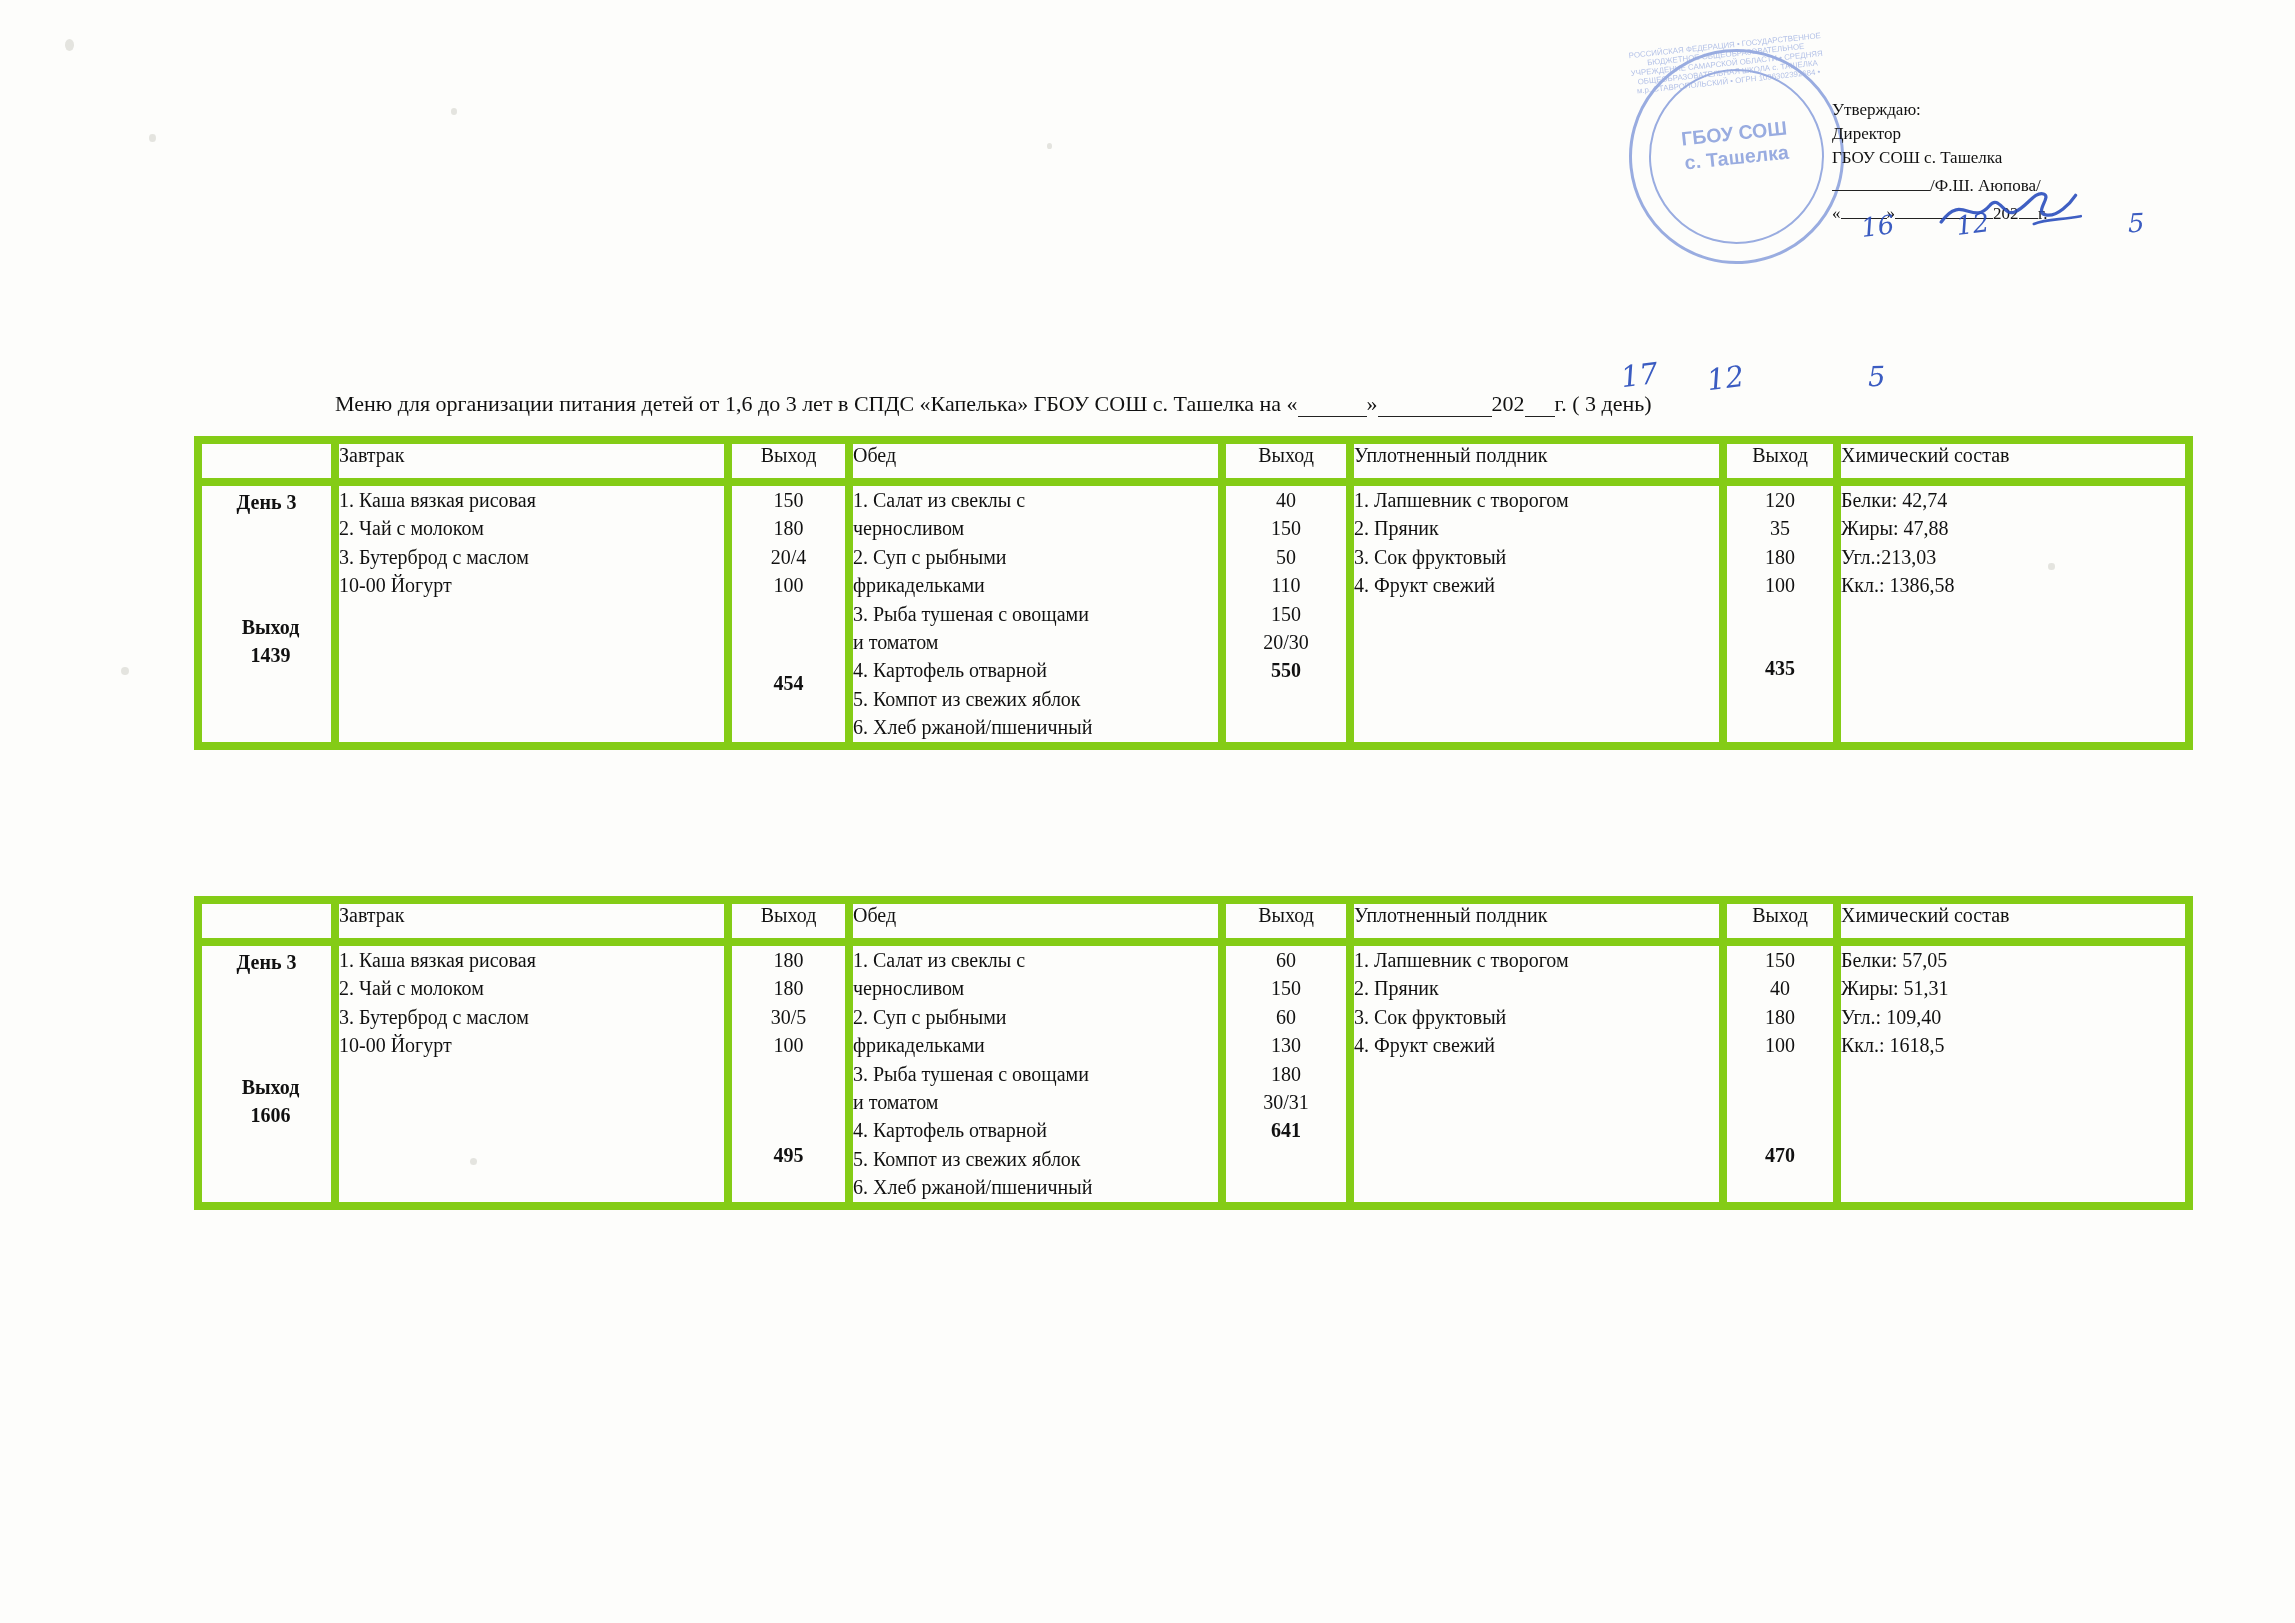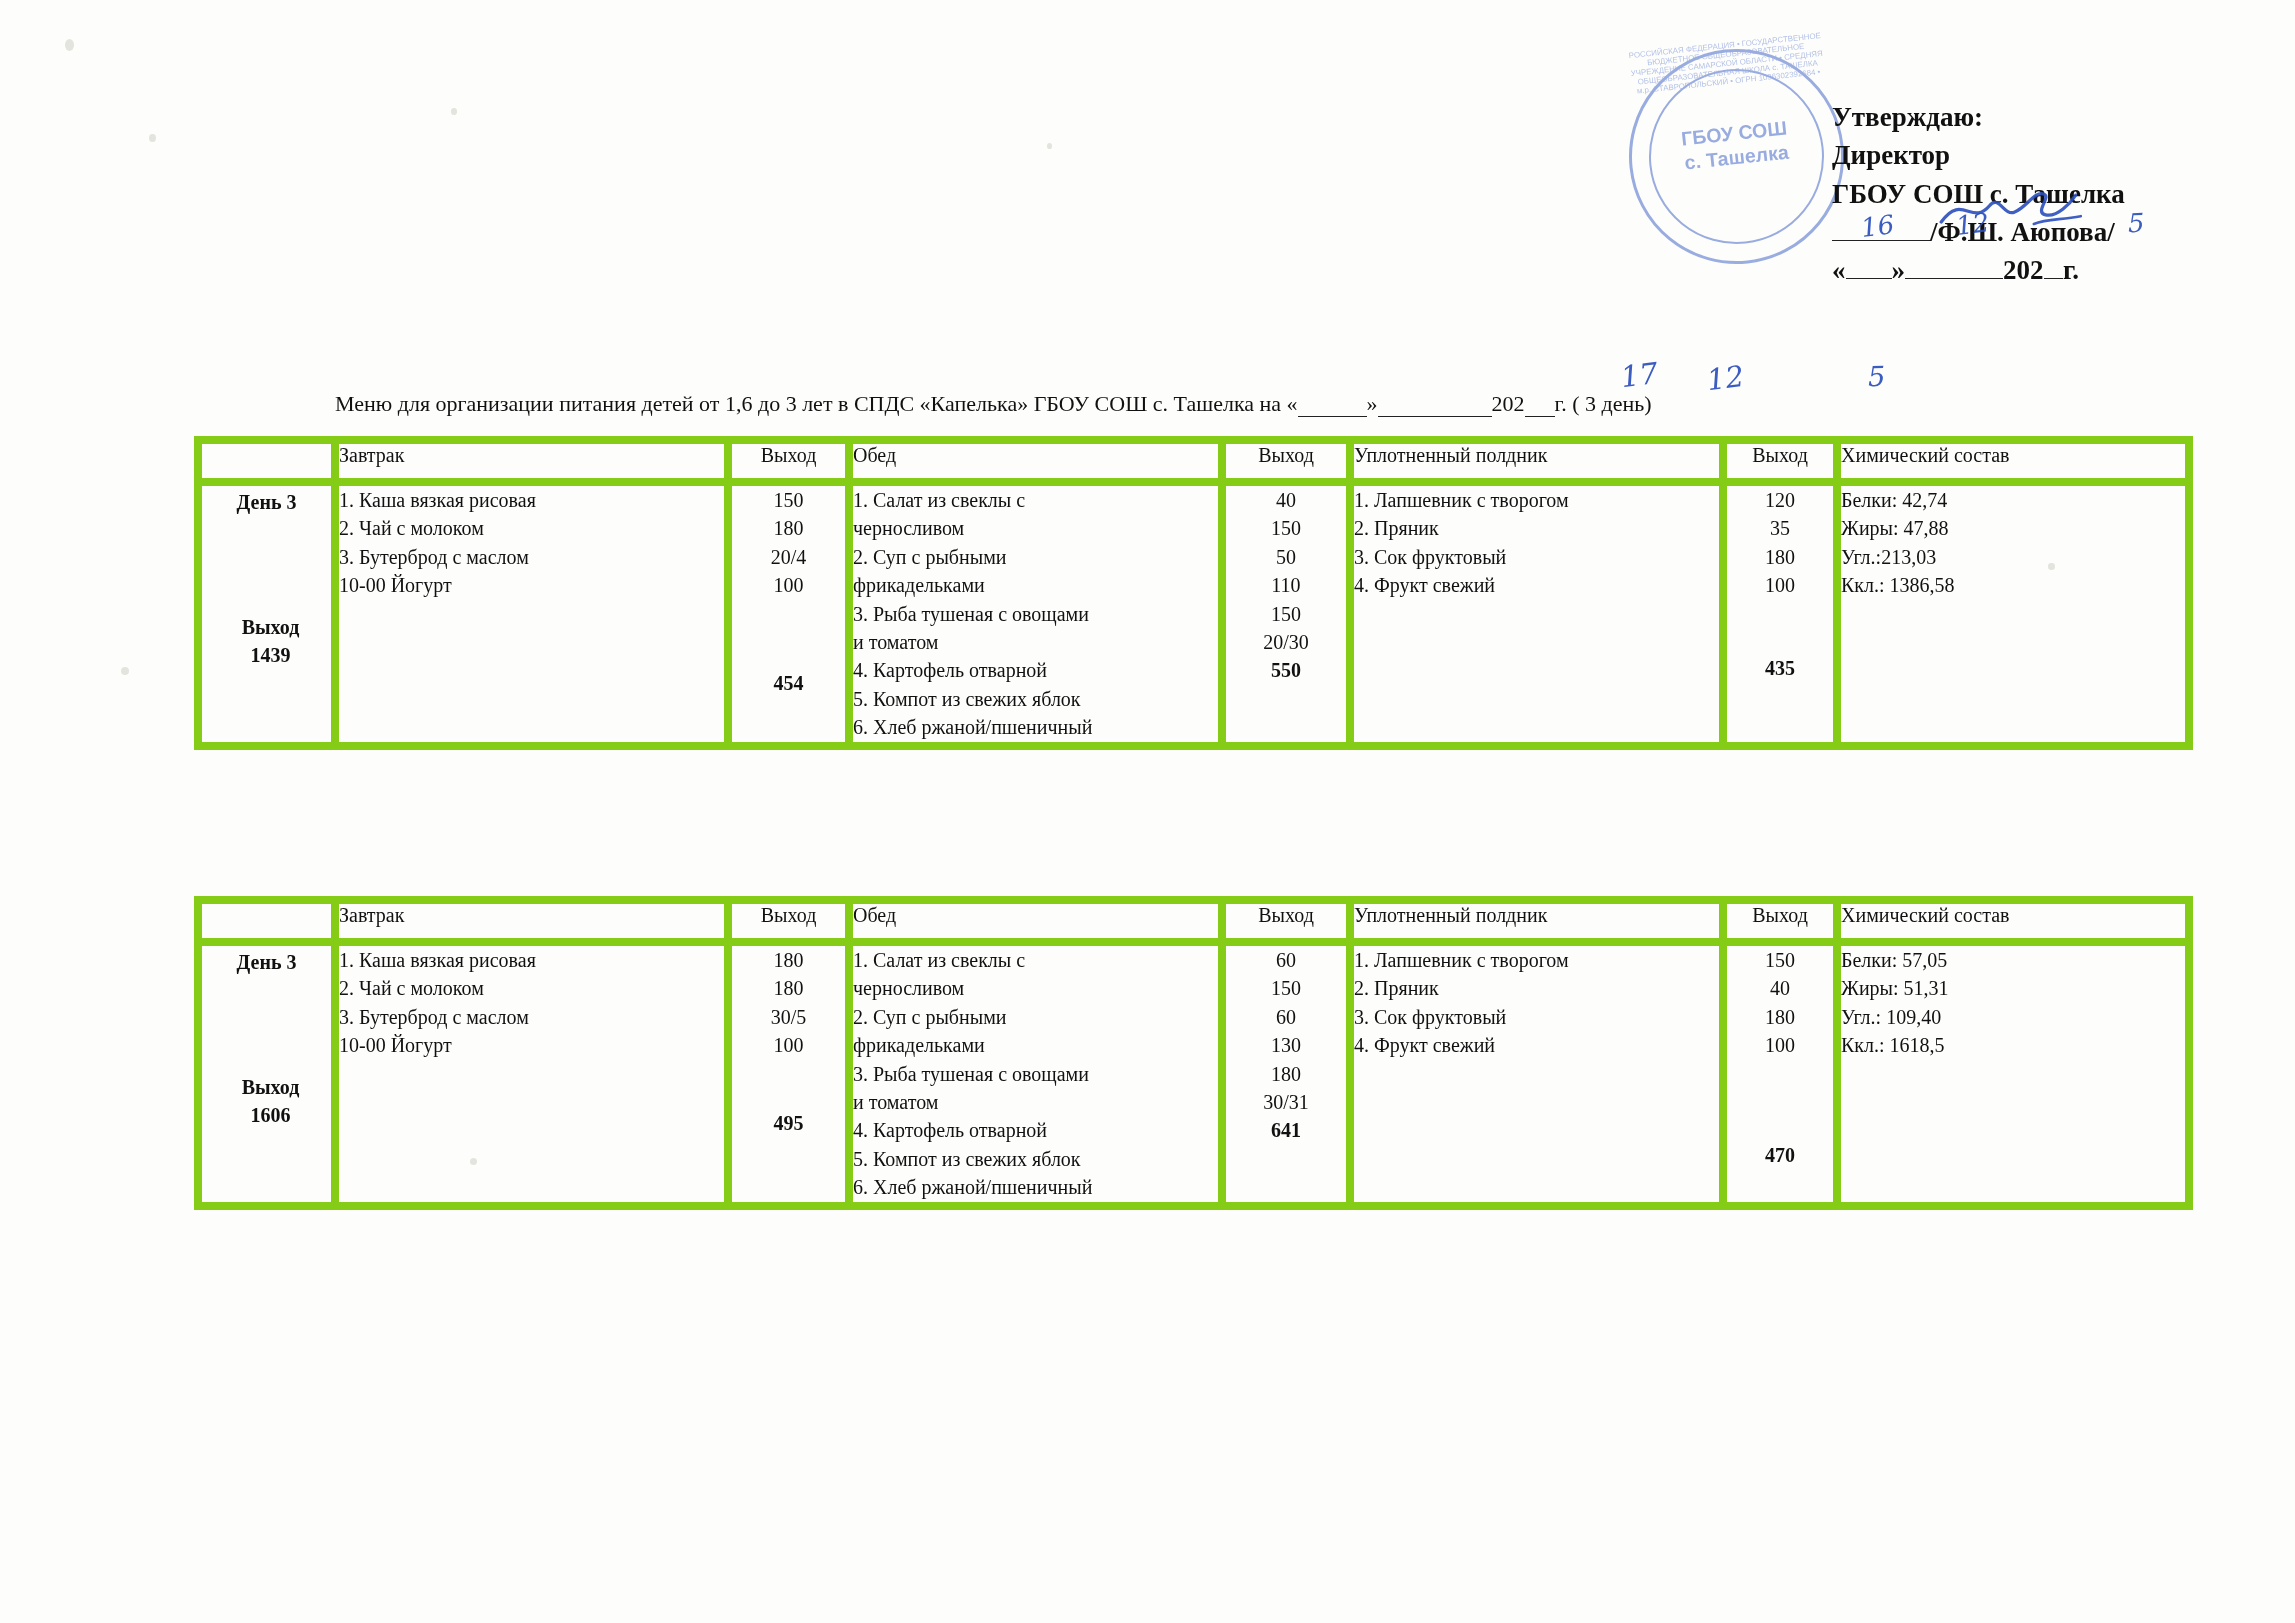--- a/index.html
+++ b/index.html
@@ -27,23 +27,23 @@
     border-radius: 50%;
     opacity: .55;
   }
 
   
   .approval {
     position: absolute;
     left: 1832px;
     top: 98px;
     width: 419px;
-    font-size: 27px;
+    font-size: 17px;
     line-height: 1.42;
-    font-weight: bold;
+    font-weight: normal;
   }
   .approval .line {
     white-space: nowrap;
   }
   .approval .blank {
     display: inline-block;
     border-bottom: 1.3px solid #222;
     height: 19.6px;
   }
   .w-sm { width: 46px; }
@@ -368,21 +368,21 @@
         <div class="ln">1. Каша вязкая рисовая</div>
         <div class="ln">2. Чай с молоком</div>
         <div class="ln">3.  Бутерброд с маслом</div>
         <div class="ln">10-00 Йогурт</div>
       </td>
       <td class="cell center">
         <div>180</div>
         <div>180</div>
         <div>30/5</div>
         <div>100</div>
-        <div class="bold" style="margin-top:49px;">495</div>
+        <div class="bold" style="margin-top:81px;">495</div>
       </td>
       <td class="cell">
         <div class="ln">1. Салат из свеклы с</div>
         <div class="ln">черносливом</div>
         <div class="ln">2. Суп с рыбными</div>
         <div class="ln">фрикадельками</div>
         <div class="ln">3. Рыба тушеная с овощами</div>
         <div class="ln">и томатом</div>
         <div class="ln">4. Картофель отварной</div>
         <div class="ln">5.  Компот из свежих яблок</div>

